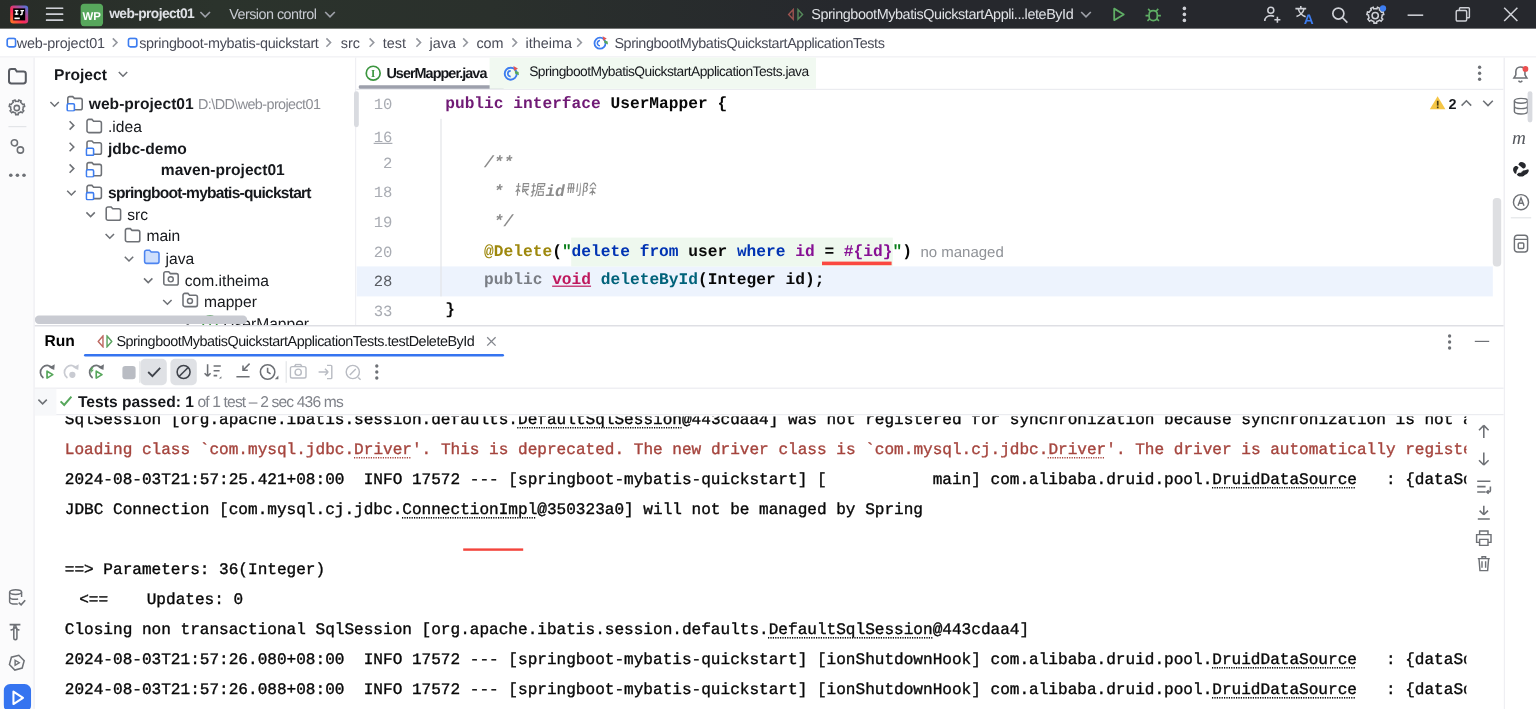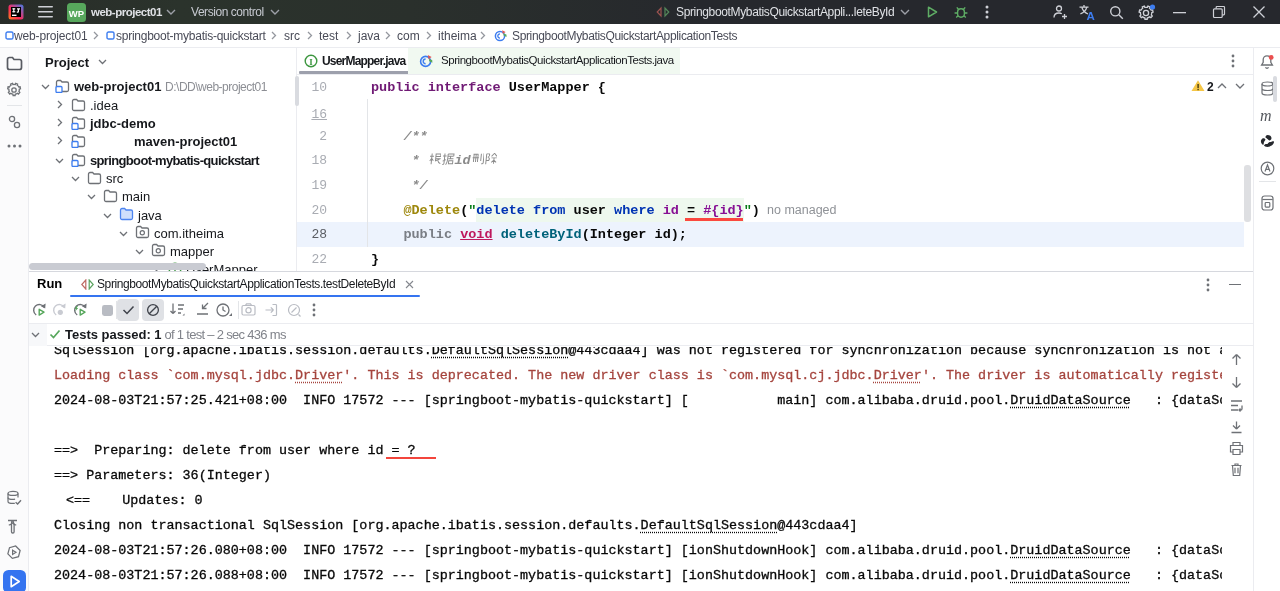--- a/index.html
+++ b/index.html
@@ -505,21 +505,21 @@
     <div class="abs" style="left:179px;top:122.6px;width:268px;height:24.6px;background:#eef8ee;"></div>
 
     <div class="abs" style="left:70px;top:24px;width:1px;height:148px;background:#e3e5e8;"></div>
     <div class="lnum" style="left:0;top:-0.4px;">10</div>
     <div class="lnum" style="left:0;top:27px;text-decoration:underline;">16</div>
     <div class="lnum" style="left:0;top:48.8px;">2</div>
     <div class="lnum" style="left:0;top:73.4px;">18</div>
     <div class="lnum" style="left:0;top:98px;">19</div>
     <div class="lnum" style="left:0;top:122.6px;">20</div>
     <div class="lnum" style="left:0;top:147.2px;color:#5a5d63;">28</div>
-    <div class="lnum" style="left:0;top:171.8px;">22</div>
+    <div class="lnum" style="left:0;top:171.8px;">33</div>
     <div class="eline" style="left:74px;top:-0.4px;"><span style="color:#701a75;">public interface</span> <span style="color:#080808;">UserMapper {</span></div>
     <div class="eline" style="left:74px;top:48.8px;color:#8c8c8c;font-style:italic;">    /**</div>
     <div class="eline" style="left:74px;top:73.4px;color:#8c8c8c;font-style:italic;">     * <svg width="13.4" height="14" viewBox="0 0 14 15" style="vertical-align:-2px;">
           <g fill="none" stroke="#8c8c8c" stroke-width="1.05" transform="skewX(-6) translate(1.5,0)">
             <path d="M3 1.5v11.5M1 4.5h4.2M3 6.8L1.2 9.6M3 6.8l2 2.6M7.3 2.2h5.2v2.6H7.3zM7.3 2.2v7.6M7.3 4.8h5.2M7.3 7.3h5.2M7.3 9.8l2.2-1.7M9.6 8.7c.5 1.7 1.6 3 3.2 3.8M10 8.5l2.6-1.6"></path>
           </g>
         </svg><svg width="13.4" height="14" viewBox="0 0 14 15" style="vertical-align:-2px;">
           <g fill="none" stroke="#8c8c8c" stroke-width="1.05" transform="skewX(-6) translate(1.5,0)">
             <path d="M2.8 1.5v10.6c0 .8-.4 1.2-1.2 1.2h-.5M1 4.2h3.8M1.1 9.8L4.6 8.2M6.3 2.2h6.2v2.4M6.3 2.2v5c0 2.8-.5 4.8-1.6 6.4M6.3 4.6h6M9.2 4.6v2.6M7 7.2h5.4M7.6 9.4h4.4v3.2H7.6z"></path>
           </g>
@@ -723,21 +723,21 @@
           <svg width="12" height="11" viewBox="0 0 12 11">
             <path d="M1.5 5.5l3 3L10.5 1.5" stroke="#57a75c" stroke-width="1.7" fill="none"></path>
           </svg>
         </div>
       <div class="abs" style="left:36px;top:3px;color:#16181c;"><b>Tests passed: 1</b><span style="color:#80838a;letter-spacing:-0.7px;"> of 1 test – 2 sec 436 ms</span></div>
     </div>
     <div id="console">
       <div class="cline" style="top:-9.5px;">SqlSession [org.apache.ibatis.session.defaults.<span class="lnk">DefaultSqlSession</span>@443cdaa4] was not registered for synchronization because synchronization is not ac</div>
       <div class="cline" style="top:15.5px;"><span class="red">Loading class `com.mysql.jdbc.<span class="lnk">Driver</span>'. This is deprecated. The new driver class is `com.mysql.cj.jdbc.<span class="lnk">Driver</span>'. The driver is automatically registe</span></div>
       <div class="cline" style="top:40.5px;">2024-08-03T21:57:25.421+08:00  INFO 17572 --- [springboot-mybatis-quickstart] [           main] com.alibaba.druid.pool.<span class="lnk">DruidDataSource</span>   : {dataSou</div>
-      <div class="cline" style="top:90.5px;">==&gt;  Preparing: delete from user where id = ?</div>
+      <div class="cline" style="top:65.5px;">JDBC Connection [com.mysql.cj.jdbc.<span class="lnk">ConnectionImpl</span>@350323a0] will not be managed by Spring</div>
       <div class="abs" style="left:357px;top:110px;width:50px;height:2px;background:#f3453c;"></div>
       <div class="cline" style="top:115.5px;">==&gt; Parameters: 36(Integer)</div>
       <div class="cline" style="top:140.5px;margin-left:12px;">&lt;==    Updates: 0</div>
       <div class="cline" style="top:165.5px;">Closing non transactional SqlSession [org.apache.ibatis.session.defaults.<span class="lnk">DefaultSqlSession</span>@443cdaa4]</div>
       <div class="cline" style="top:190.5px;">2024-08-03T21:57:26.080+08:00  INFO 17572 --- [springboot-mybatis-quickstart] [ionShutdownHook] com.alibaba.druid.pool.<span class="lnk">DruidDataSource</span>   : {dataSou</div>
       <div class="cline" style="top:215.5px;">2024-08-03T21:57:26.088+08:00  INFO 17572 --- [springboot-mybatis-quickstart] [ionShutdownHook] com.alibaba.druid.pool.<span class="lnk">DruidDataSource</span>   : {dataSou</div>
     </div>
 
     <div class="abs" style="left:1200px;top:80px;">
         <svg width="15" height="15" viewBox="0 0 15 15" fill="none" stroke="#6e7176" stroke-width="1.3">

